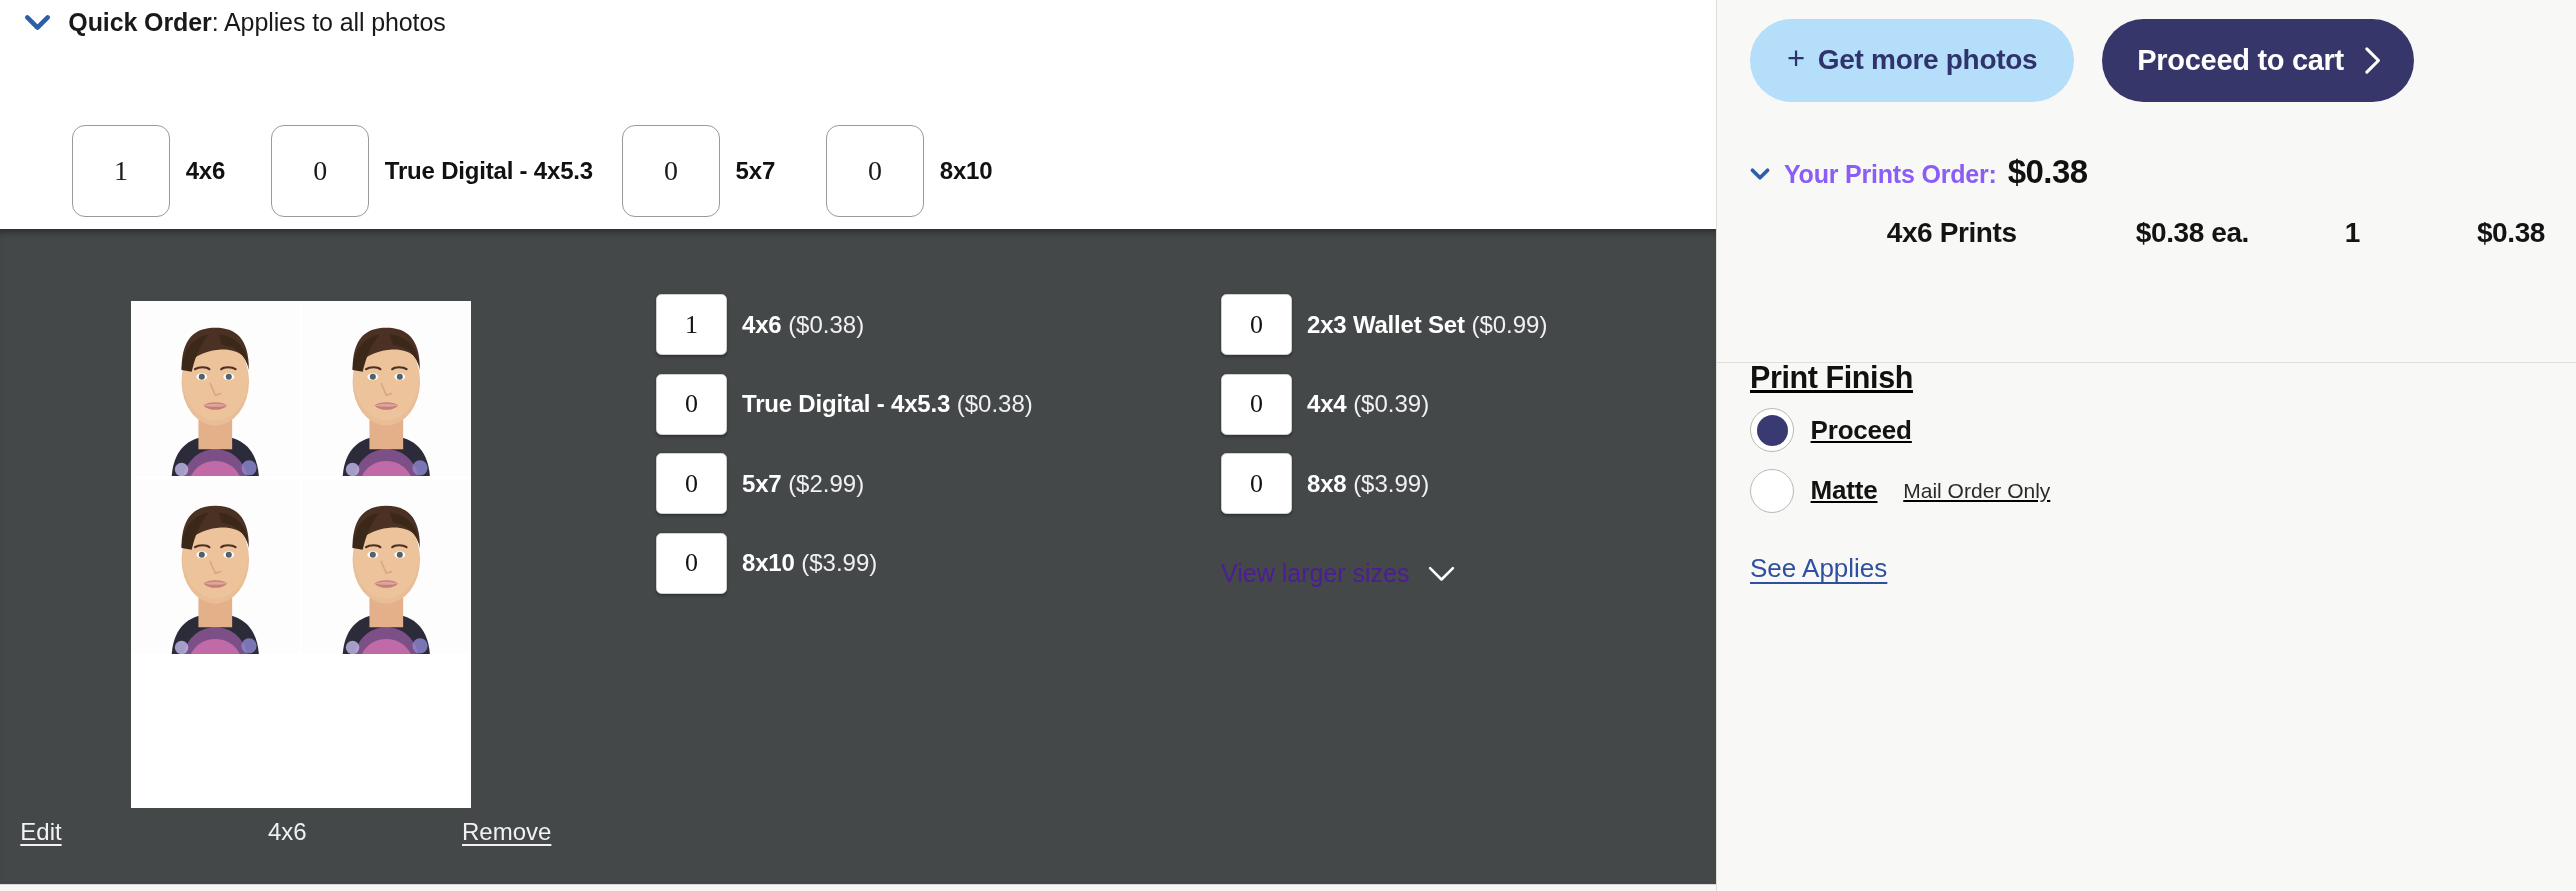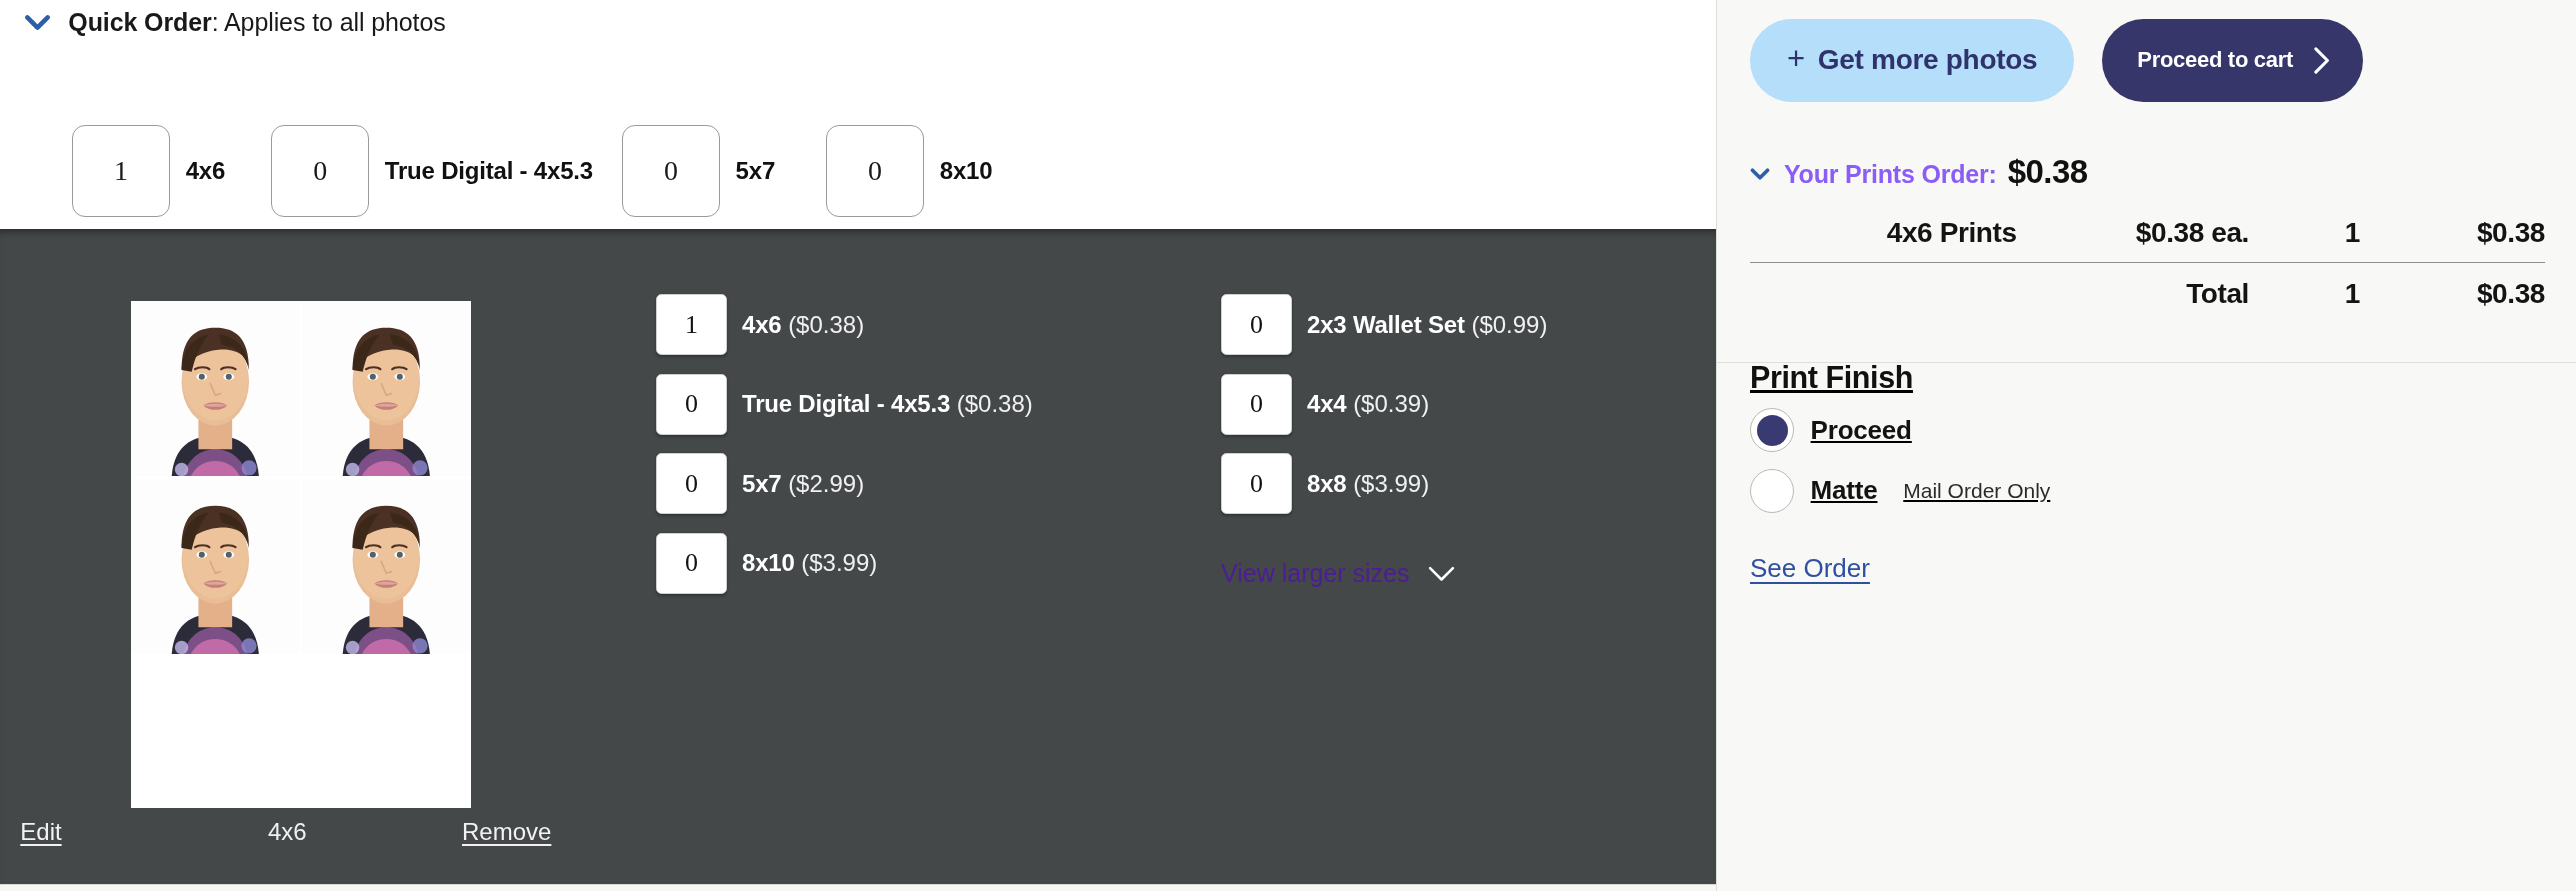--- a/index.html
+++ b/index.html
@@ -281,21 +281,21 @@
     position: relative;
     top: -1.8px;
   }
   .btn-proceed {
     height: 83px;
     padding: 0 31px 0 35px;
     border: none;
     border-radius: 42px;
     background: #36366a;
     color: #ffffff;
-    font-size: 22px;
+    font-size: 29px;
     font-weight: 700;
     font-family: "Liberation Sans", sans-serif;
     display: flex;
     align-items: center;
     gap: 16.6px;
     cursor: pointer;
     letter-spacing: -0.3px;
     white-space: nowrap;
   }
 
@@ -645,43 +645,37 @@
       </div>
 
       <table class="order-table">
         <tbody>
           <tr>
             <td class="ot-name">4x6 Prints</td>
             <td class="ot-each">$0.38 ea.</td>
             <td class="ot-qty">1</td>
             <td class="ot-total">$0.38</td>
           </tr>
-          <tr class="sum-row">
-            <td class="ot-name"></td>
-            <td class="ot-each">Total</td>
-            <td class="ot-qty">1</td>
-            <td class="ot-total">$0.38</td>
-          </tr>
         </tbody>
       </table>
     </div>
 
     <div class="sb-divider"></div>
 
     <div class="sb-finish">
       <div class="finish-title">Print Finish</div>
 
       <div class="radio-row">
         <span class="radio on"></span>
         <span class="radio-label">Proceed</span>
       </div>
 
       <div class="radio-row">
         <span class="radio"></span>
         <span class="radio-label">Matte</span>
         <span class="radio-note">Mail Order Only</span>
       </div>
 
-      <span class="see-prices">See Order</span>
+      <span class="see-prices">See Applies</span>
     </div>
   </div>
 </div>
 
 
 </body></html>

